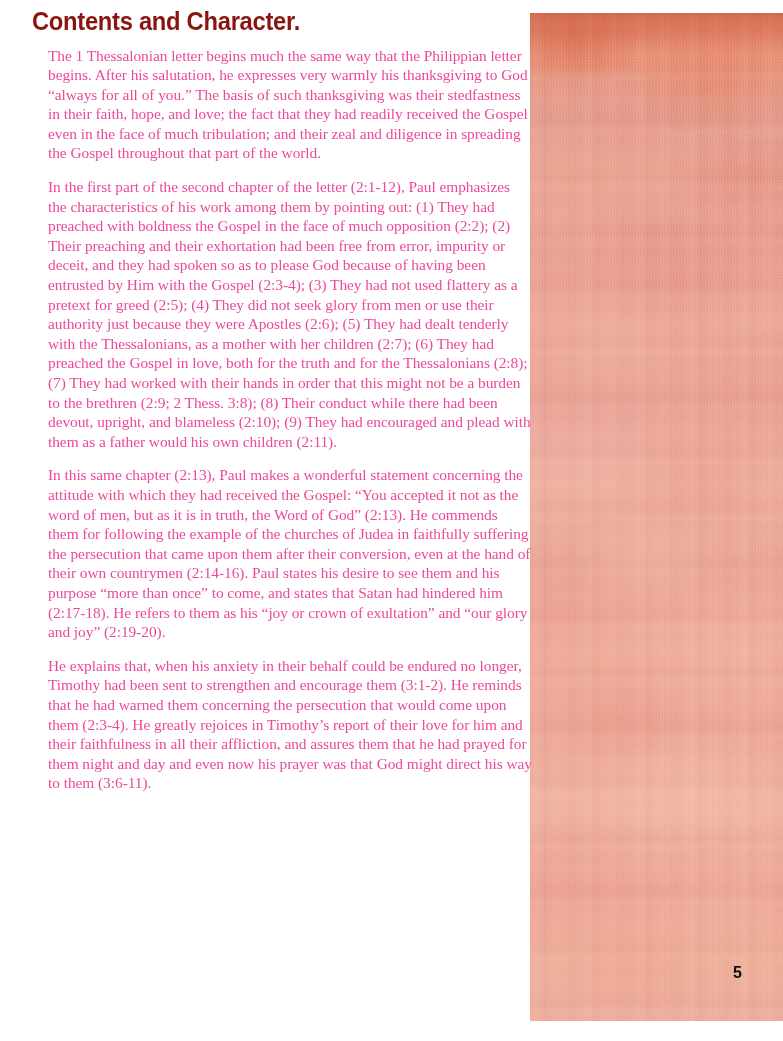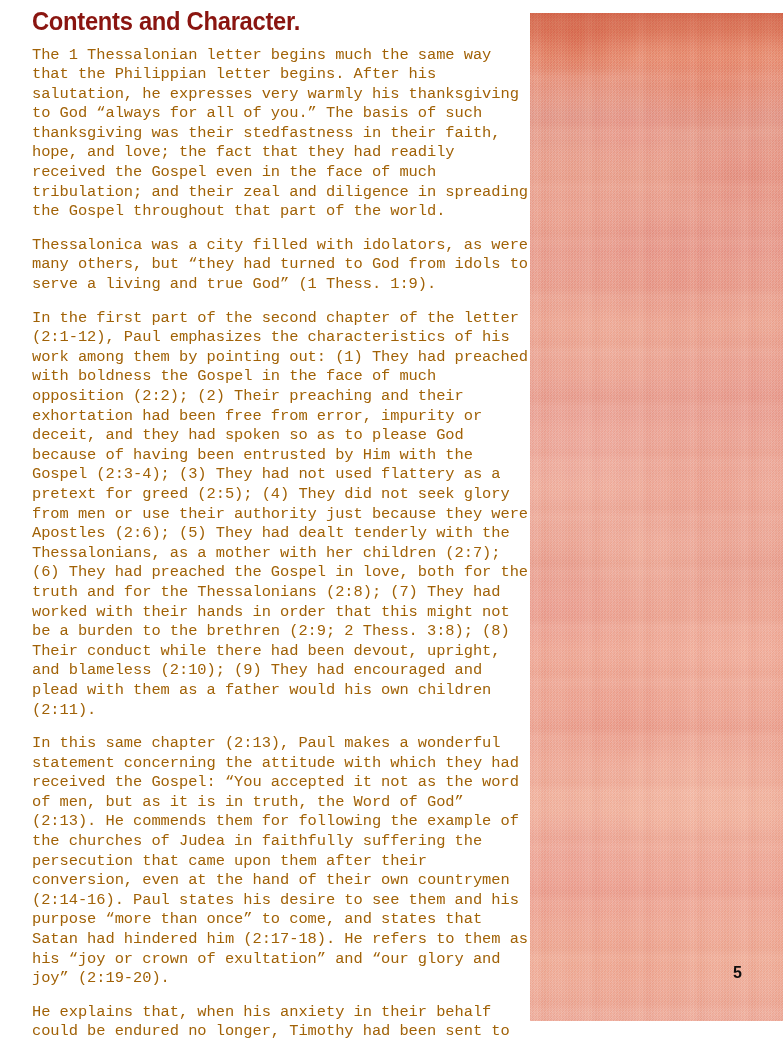--- a/index.html
+++ b/index.html
@@ -36,25 +36,25 @@
     font-weight: bold;
     color: #8a1510;
     letter-spacing: -0.3px;
     line-height: 1.1;
     margin: 0 0 10px 0;
     transform: scaleX(0.95);
     transform-origin: left center;
   }
 
   .body-paragraph {
-    font-family: Liberation Mono, monospace;
+    font-family: Liberation Serif, serif;
     font-size: 15.4px;
     line-height: 19.6px;
-    color: #a16207;
-    margin: 0 0 14px 0;
+    color: #ec4899;
+    margin: 0 0 14px 16px;
     text-align: left;
     letter-spacing: -0.05px;
   }
   .body-paragraph:last-child { margin-bottom: 0; }
 
   
   .image-panel {
     position: absolute;
     left: 530px;
     top: 13px;
@@ -186,20 +186,19 @@
     <div class="tex topdark"></div>
 
     <div class="page-number">5</div>
   </div>
 
   <div class="text-column">
 
     <h1 class="page-heading">Contents and Character.</h1>
 
     <p class="body-paragraph">The 1 Thessalonian letter begins much the same way that the Philippian letter begins. After his salutation, he expresses very warmly his thanksgiving to God “always for all of you.” The basis of such thanksgiving was their stedfastness in their faith, hope, and love; the fact that they had readily received the Gospel even in the face of much tribulation; and their zeal and diligence in spreading the Gospel throughout that part of the world.</p>
-    <p class="body-paragraph">Thessalonica was a city filled with idolators, as were many others, but “they had turned to God from idols to serve a living and true God” (1 Thess. 1:9).</p>
     <p class="body-paragraph">In the first part of the second chapter of the letter (2:1-12), Paul emphasizes the characteristics of his work among them by pointing out: (1) They had preached with boldness the Gospel in the face of much opposition (2:2); (2) Their preaching and their exhortation had been free from error, impurity or deceit, and they had spoken so as to please God because of having been entrusted by Him with the Gospel (2:3-4); (3) They had not used flattery as a pretext for greed (2:5); (4) They did not seek glory from men or use their authority just because they were Apostles (2:6); (5) They had dealt tenderly with the Thessalonians, as a mother with her children (2:7); (6) They had preached the Gospel in love, both for the truth and for the Thessalonians (2:8); (7) They had worked with their hands in order that this might not be a burden to the brethren (2:9; 2 Thess. 3:8); (8) Their conduct while there had been devout, upright, and blameless (2:10); (9) They had encouraged and plead with them as a father would his own children (2:11).</p>
     <p class="body-paragraph">In this same chapter (2:13), Paul makes a wonderful statement concerning the attitude with which they had received the Gospel: “You accepted it not as the word of men, but as it is in truth, the Word of God” (2:13). He commends them for following the example of the churches of Judea in faithfully suffering the persecution that came upon them after their conversion, even at the hand of their own countrymen (2:14-16). Paul states his desire to see them and his purpose “more than once” to come, and states that Satan had hindered him (2:17-18). He refers to them as his “joy or crown of exultation” and “our glory and joy” (2:19-20).</p>
     <p class="body-paragraph">He explains that, when his anxiety in their behalf could be endured no longer, Timothy had been sent to strengthen and encourage them (3:1-2). He reminds that he had warned them concerning the persecution that would come upon them (2:3-4). He greatly rejoices in Timothy’s report of their love for him and their faithfulness in all their affliction, and assures them that he had prayed for them night and day and even now his prayer was that God might direct his way to them (3:6-11).</p>
 
   </div>
 
 </div>
 
 </body></html>

